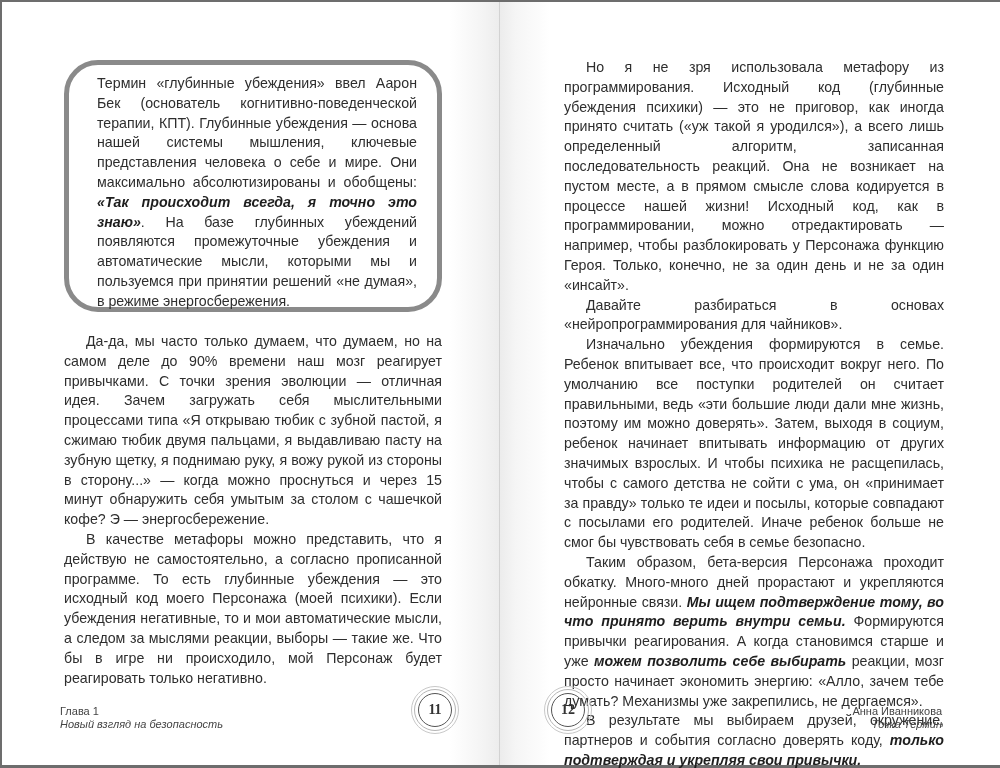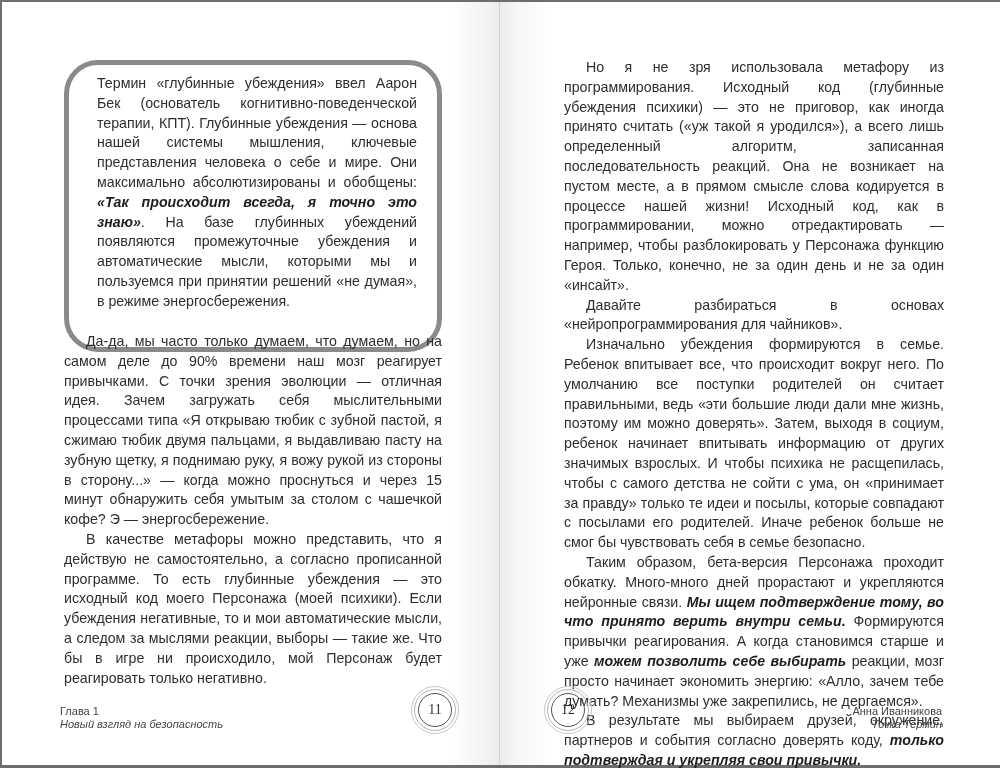--- a/index.html
+++ b/index.html
@@ -9,37 +9,37 @@
     .spread { position: absolute; left: 0; top: 0; width: 1000px; height: 768px;
       border: 2px solid #6d6d6d; border-bottom-width: 3px; background: #fff; }
 
     .page { position: absolute; top: 0; height: 100%; background: #fff; }
     .page-left { left: 0; width: 498px;
       background: linear-gradient(to right, #ffffff 0%, #ffffff 90%, #f3f3f3 97%, #ececec 100%); }
     .page-right { left: 498px; width: 500px;
       background: linear-gradient(to right, #ececec 0%, #f5f5f5 3%, #ffffff 10%, #ffffff 100%); }
     .spine { position: absolute; left: 497px; top: 0; width: 2px; height: 100%; background: #d2d2d2; }
 
-    .callout { position: absolute; left: 62px; top: 58px; width: 378px; height: 292px;
+    .callout { position: absolute; left: 62px; top: 58px; width: 378px; height: 252px;
       border: 5px solid #8a8a8a; border-radius: 34px;
       padding: 9px 20px 0 28px; }
     .callout p { font-size: 14.2px; line-height: 19.8px; text-align: justify; color: #2e2e2e; }
 
     .body-text { position: absolute; font-size: 14.2px; line-height: 19.8px; color: #2e2e2e; }
     .body-text p { text-align: justify; text-indent: 22px; }
     .left-text { left: 62px; top: 330px; width: 378px; }
     .right-text { left: 562px; top: 56px; width: 380px; }
 
     .bi { font-style: italic; font-weight: bold; color: #1e1e1e; }
 
     .footer-left { position: absolute; left: 58px; top: 703px; font-size: 11px; line-height: 13px; color: #444; }
     .footer-right { position: absolute; right: 58px; top: 703px; font-size: 11px; line-height: 13px; color: #444; text-align: right; }
     .footer-left .sub, .footer-right .sub { font-style: italic; text-align: right; }
 
-    .page-num { position: absolute; width: 48px; height: 48px; }
+    .page-num { position: absolute; width: 48px; height: 48px; font-weight: bold; }
     .page-num .ring { position: absolute; border-radius: 50%; }
     .page-num .r1 { left: 0; top: 0; width: 48px; height: 48px; border: 1px solid #c8c8c8; }
     .page-num .r2 { left: 3px; top: 3px; width: 42px; height: 42px; border: 1px solid #b5b5b5; }
     .page-num .r3 { left: 7px; top: 7px; width: 34px; height: 34px; border: 1.5px solid #555; }
     .page-num .num { position: absolute; left: 0; top: 0; width: 48px; height: 48px;
       display: flex; align-items: center; justify-content: center;
       font-family: "Liberation Serif", "DejaVu Serif", serif; font-size: 14px; color: #333; }
     .pn-left { left: 409px; top: 684px; }
   </style>
 </head>

